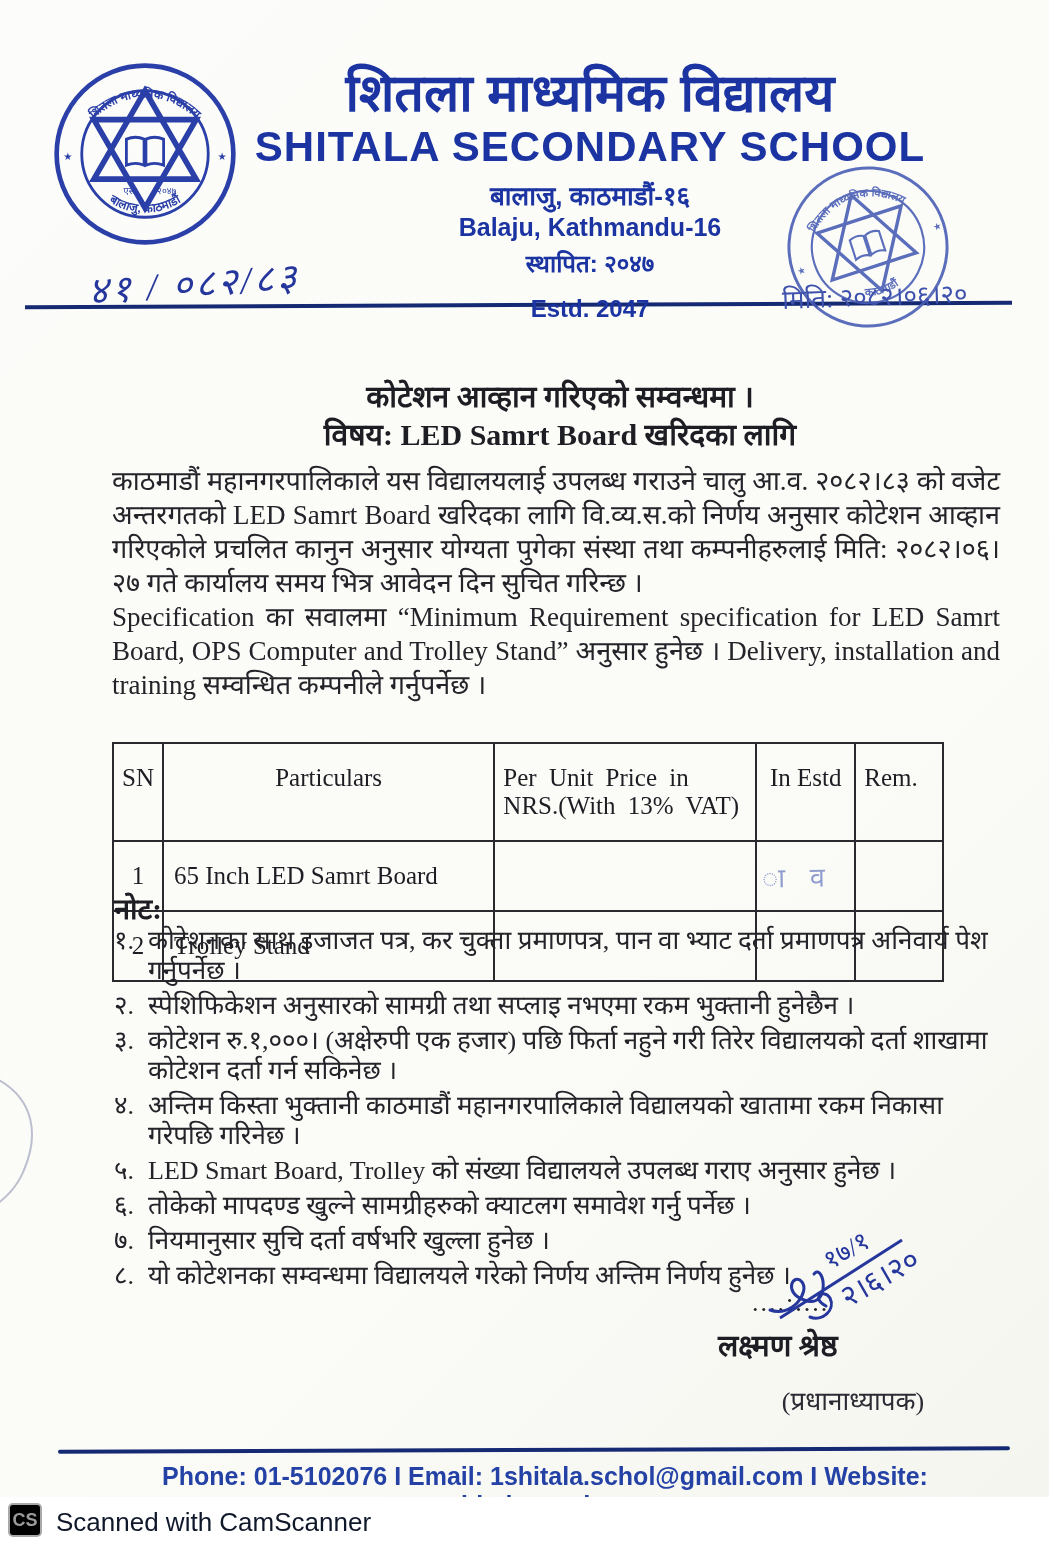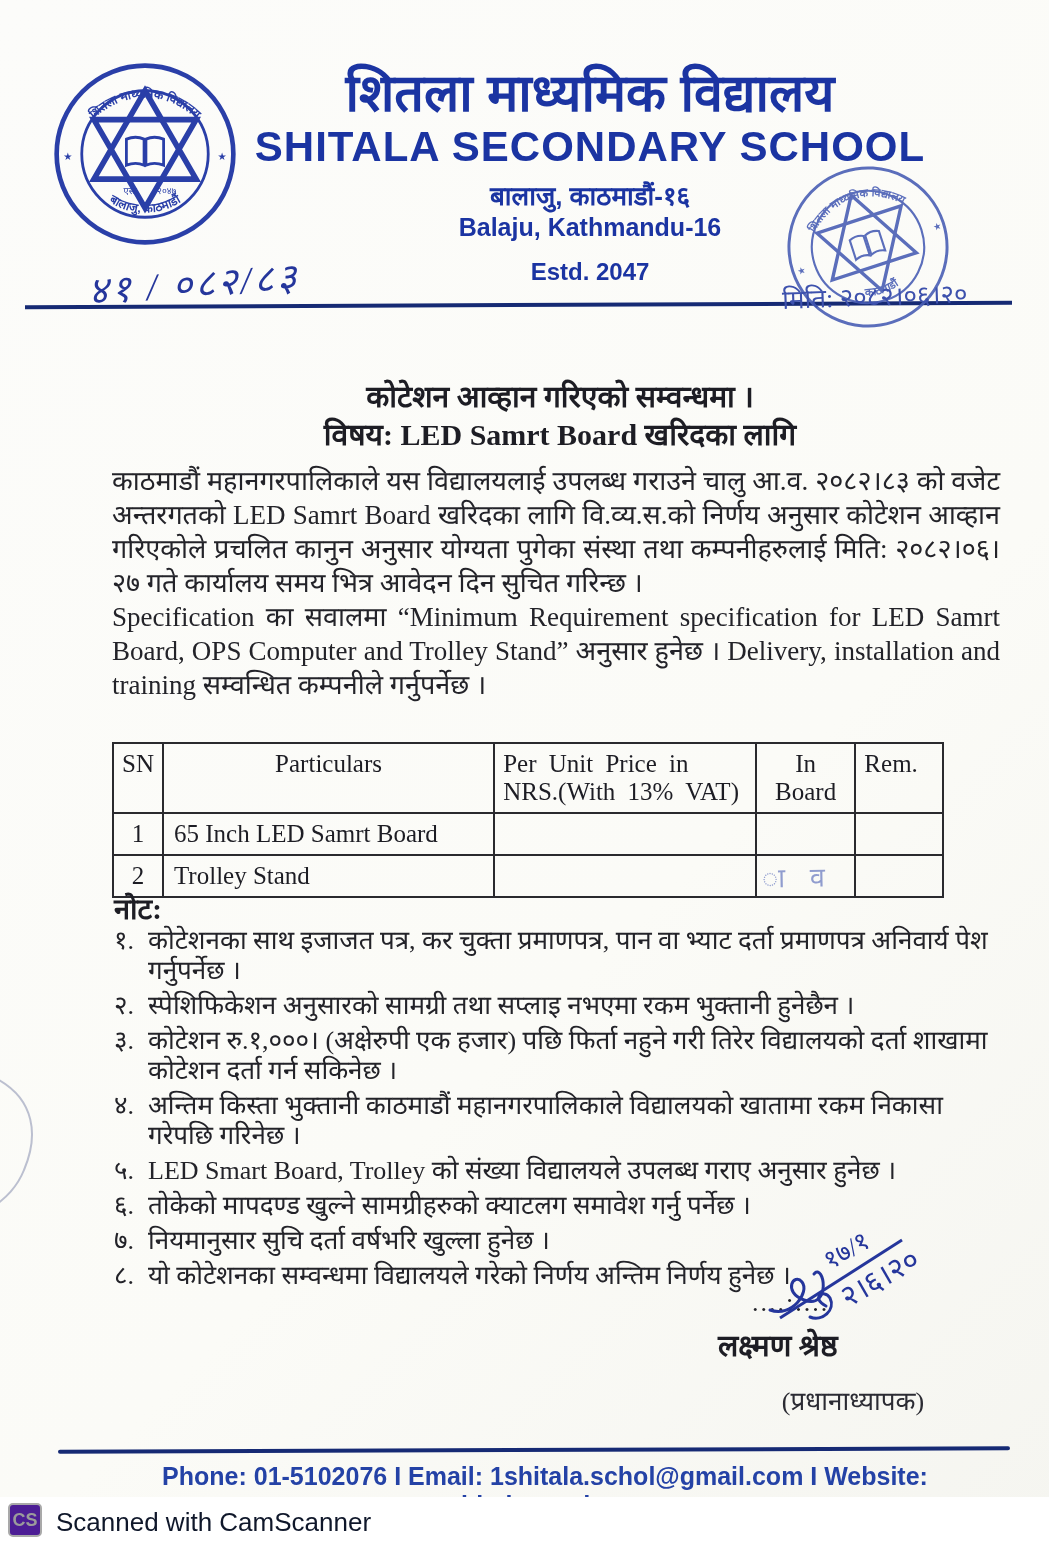--- a/index.html
+++ b/index.html
@@ -30,21 +30,21 @@
     font-size:26px; color:#3d51ad; transform:rotate(-2deg); white-space:nowrap;
   }
   .head-rule { position:absolute; left:25px; top:303px; width:987px; height:4px; background:#162a74; transform:rotate(-0.25deg); z-index:1; }
   
   .subject { position:absolute; left:270px; top:378px; width:580px; text-align:center; font-weight:bold; font-size:30px; line-height:1.25; color:#1d1d24; }
   
   .body-text { position:absolute; left:112px; top:464px; width:888px; font-size:27px; line-height:34px; text-align:justify; color:#232329; }
   .body-text p { margin:0; }
   
   .quote-table { position:absolute; left:112px; top:742px; width:832px; border-collapse:collapse; font-size:25px; color:#1d1d24; }
-  .quote-table th, .quote-table td { border:2px solid #2a2a2e; padding:6px 8px; vertical-align:top; }
+  .quote-table th, .quote-table td { border:2px solid #2a2a2e; padding:20px 8px; vertical-align:top; }
   .quote-table th { font-weight:normal; height:60px; }
   .col-sn { width:42px; text-align:center; }
   .col-part { width:336px; text-align:center; }
   .col-price { width:266px; text-align:left; word-spacing:6px; }
   .col-words { width:100px; text-align:center; }
   .col-rem { width:88px; text-align:left; }
   .quote-table td.cell-sn { text-align:center; height:36px; }
   .quote-table td.cell-part { text-align:left; padding-left:10px; }
   .stamp-frag { position:absolute; left:762px; top:858px; font-size:27px; color:#4a5fb5; opacity:.6; letter-spacing:9px; transform:rotate(-1deg); }
   
@@ -58,21 +58,21 @@
   .sig-dots { position:absolute; left:752px; top:1288px; font-size:26px; letter-spacing:2px; color:#232329; }
   .sig-name { position:absolute; left:718px; top:1324px; width:270px; text-align:left; font-weight:bold; font-size:30px; color:#1d1d24; }
   .sig-title { position:absolute; left:718px; top:1362px; width:270px; text-align:center; font-size:26px; color:#2b2b33;margin-top:20px; }
   
   .foot-rule { position:absolute; left:58px; top:1448px; width:952px; height:4px; background:#162a74; border-radius:2px; transform:rotate(-0.2deg); }
   .foot-contact { position:absolute; left:95px; top:1462px; width:900px; text-align:center; font-family:"Liberation Sans",sans-serif; font-weight:bold; font-size:25px; color:#2442a6; }
   
   .scan-bar { position:absolute; left:0; bottom:0; width:100%; height:48px; background:#ffffff; }
   .cs-icon {
     position:absolute; left:8px; top:6px; width:34px; height:34px; border:2px solid #a9a9a9;
-    border-radius:5px; background:#4c1d95; color:#9b9b9b; font-family:"Liberation Sans",sans-serif;
+    border-radius:5px; background:#000000; color:#9b9b9b; font-family:"Liberation Sans",sans-serif;
     font-weight:bold; font-size:18px; display:flex; align-items:center; justify-content:center;
   }
   .scan-text { position:absolute; left:56px; top:10px; font-family:"Liberation Sans",sans-serif; font-size:26px; color:#0f172a; }
   
   .edge-mark { position:absolute; left:-6px; top:1075px; z-index:0; }
 </style>
 </head>
 <body>
 
 <div class="page">
@@ -103,20 +103,21 @@
       <text x="12" y="106" font-size="11" fill="#2a3fa8">★</text>
       <text x="178" y="106" font-size="11" fill="#2a3fa8">★</text>
     </svg>
   </div>
 
   <div class="header-center">
     <div class="school-name-np">शितला माध्यमिक विद्यालय</div>
     <div class="school-name-en">SHITALA SECONDARY SCHOOL</div>
     <div class="addr-np">बालाजु, काठमाडौं-१६</div>
     <div class="addr-en">Balaju, Kathmandu-16</div>
+    <div class="estd-np">स्थापित: २०४७</div>
     <div class="estd-en">Estd. 2047</div>
   </div>
 
   <div class="ref-hand">४१ / ०८२/८३</div>
 
   <div class="stamp-wrap">
     <svg width="252" height="170" viewBox="0 0 200 200" style="transform:rotate(-18deg);">
       <defs>
         <path id="stampArcTop" d="M 26 104 A 75 75 0 0 1 174 104" fill="none"></path>
         <path id="stampArcBot" d="M 44 126 A 66 66 0 0 0 156 126" fill="none"></path>
@@ -153,21 +154,21 @@
     <p>काठमाडौं महानगरपालिकाले यस विद्यालयलाई उपलब्ध गराउने चालु आ.व. २०८२।८३ को वजेट अन्तरगतको LED Samrt Board खरिदका लागि वि.व्य.स.को निर्णय अनुसार कोटेशन आव्हान गरिएकोले प्रचलित कानुन अनुसार योग्यता पुगेका संस्था तथा कम्पनीहरुलाई मिति: २०८२।०६।२७ गते कार्यालय समय भित्र आवेदन दिन सुचित गरिन्छ ।</p>
     <p>Specification का सवालमा “Minimum Requirement specification for LED Samrt Board, OPS Computer and Trolley Stand” अनुसार हुनेछ । Delivery, installation and training सम्वन्धित कम्पनीले गर्नुपर्नेछ ।</p>
   </div>
 
   <table class="quote-table">
     <thead>
       <tr>
         <th class="col-sn">SN</th>
         <th class="col-part">Particulars</th>
         <th class="col-price">Per Unit Price in NRS.(With 13% VAT)</th>
-        <th class="col-words">In Board</th>
+        <th class="col-words">In Estd</th>
         <th class="col-rem">Rem.</th>
       </tr>
     </thead>
     <tbody>
       <tr>
         <td class="cell-sn">1</td>
         <td class="cell-part">65 Inch LED Samrt Board</td>
         <td></td>
         <td></td>
         <td></td>

